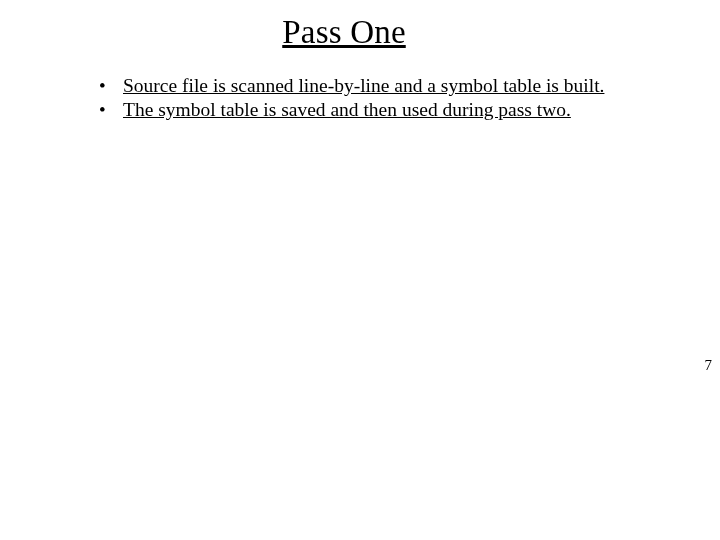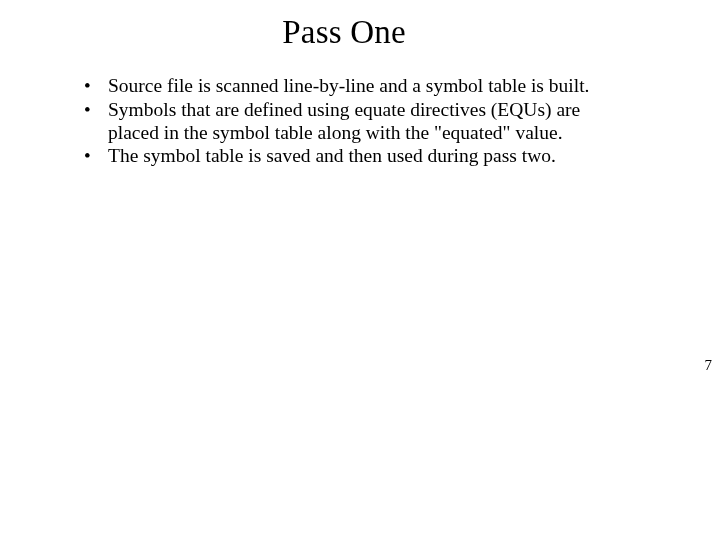--- a/index.html
+++ b/index.html
@@ -11,31 +11,32 @@
     font-family: "Times New Roman", Times, serif;
     color: #000000;
     overflow: hidden;
   }
   .slide {
     position: relative;
     width: 720px;
     height: 380px;
     box-sizing: border-box;
     padding: 14px 92px 0 60px;
+    text-decoration: underline;
   }
   .title {
     text-align: center;
     font-size: 33px;
     font-weight: 400;
     margin: 0 0 24px 0;
     letter-spacing: 0.2px;
   }
   ul.bullets {
     list-style: none;
-    margin: 0;
+    margin: 15px;
     padding: 0 0 0 24px;
     font-size: 19.5px;
     line-height: 1.17;
   }
   ul.bullets li {
     position: relative;
     padding-left: 24px;
     margin: 0 0 1px 0;
   }
   ul.bullets li::before {
@@ -54,17 +55,16 @@
     color: #000;
   }
 </style>
 </head>
 <body>
 
 <div class="slide">
   <h1 class="title">Pass One</h1>
   <ul class="bullets">
     <li>Source file is scanned line-by-line and a symbol table is built.</li>
-    <li>Symbols that are defined using equate directives (EQUs) are placed in the symbol table along with the "equated" value.</li>
     <li>The symbol table is saved and then used during pass two.</li>
   </ul>
   <div class="pagenum">7</div>
 </div>
 
 </body></html>

